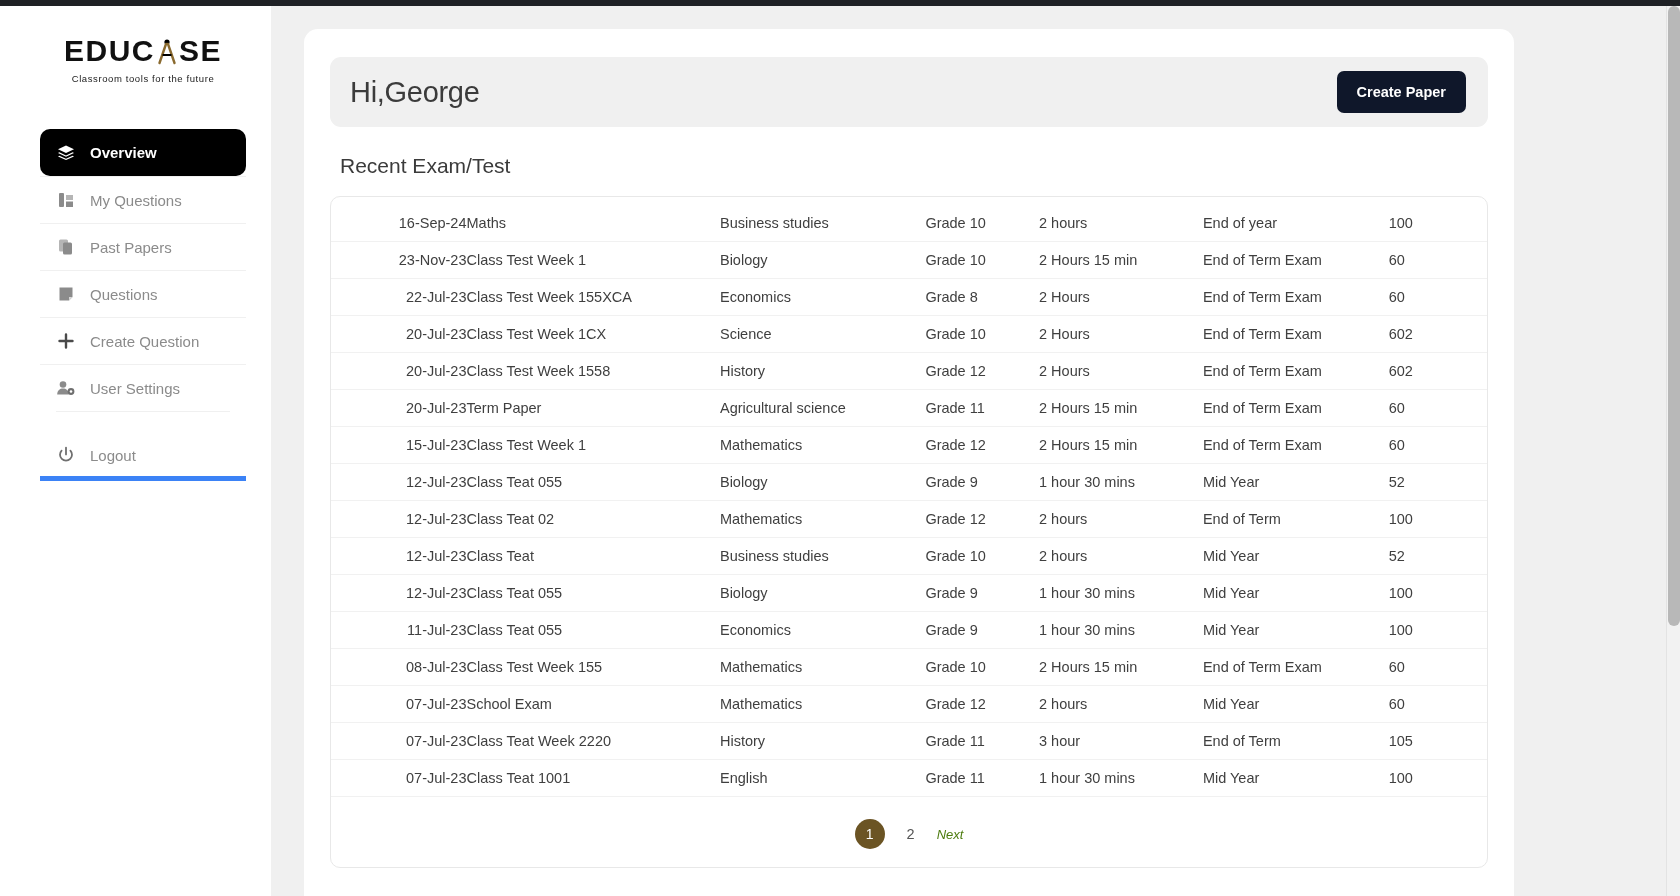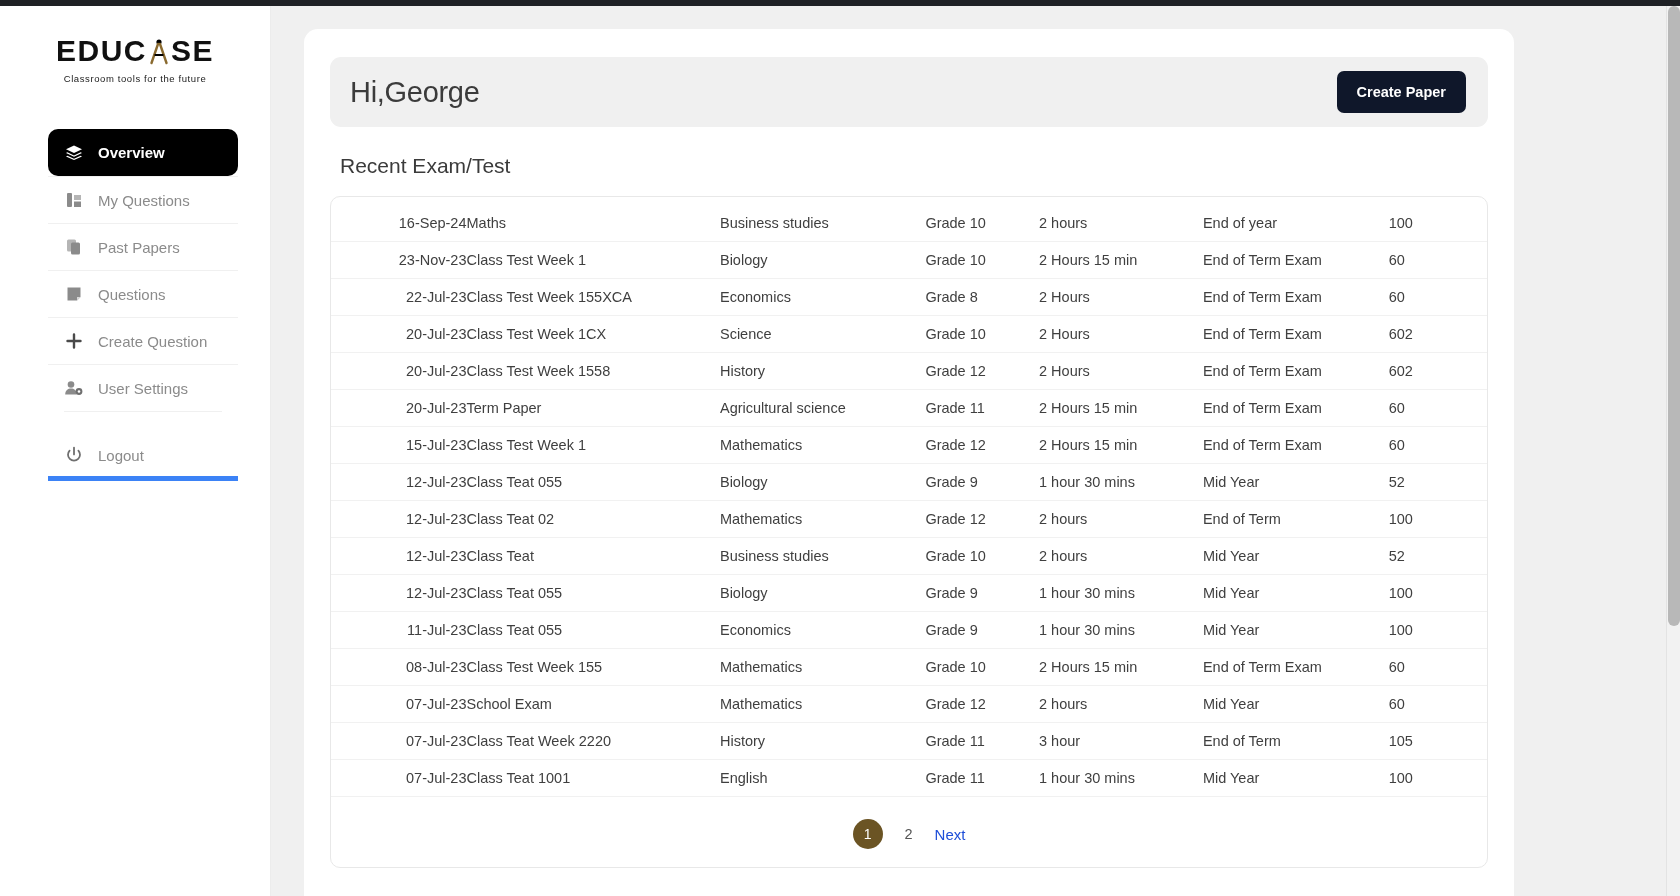--- a/index.html
+++ b/index.html
@@ -22,36 +22,36 @@
     position: absolute; top: 6px; right: 0; width: 14px; height: 890px;
     background: #f2f2f2; border-left: 1px solid #e3e3e3;
   }
   .scrollbar-thumb {
     position: absolute; top: 0; left: 1px; width: 12px; height: 620px;
     background: #b8b8b8; border-radius: 6px;
   }
 
   
   .sidebar {
-    position: absolute; top: 6px; left: 0; width: 271px; height: 890px;
+    position: absolute; top: 6px; left: 8px; width: 271px; height: 890px;
     background: #ffffff; border-right: 1px solid #ececec;
   }
   .logo-wrap {
     padding: 30px 0 0 0; text-align: center;
   }
   .logo-mark {
     font-size: 30px; font-weight: 700; letter-spacing: 1.5px;
     color: #111111; line-height: 1; display: inline-flex; align-items: center;
   }
   .logo-mark .compass { position: relative; display: inline-block; width: 24px; height: 30px; }
   .logo-tagline {
     margin-top: 7px; font-size: 9.5px; color: #1a1a1a; letter-spacing: 0.6px;
   }
 
-  .nav { margin-top: 45px; padding: 0 32px; margin-left: 16px; }
+  .nav { margin-top: 45px; padding: 0 32px; }
   .nav-item {
     position: relative; display: flex; align-items: center; gap: 14px;
     height: 47px; padding: 0 16px; border-radius: 9px;
     color: #8b8b8b; font-size: 15px; cursor: pointer;
   }
   .nav-item + .nav-item { border-top: 1px solid #f0f0f0; border-radius: 0; }
   .nav-item.active {
     background: #000000; color: #ffffff; font-weight: 600; border-radius: 10px;
     height: 47px;
   }
@@ -117,21 +117,21 @@
   .page-badge {
     width: 30px; height: 30px; border-radius: 50%;
     background: #6b5424; color: #ffffff; font-size: 14px;
     display: flex; align-items: center; justify-content: center; cursor: pointer;
   }
   .page-num {
     font-size: 14.5px; color: #555555; cursor: pointer;
     display: flex; align-items: center; justify-content: center;
     width: 20px; height: 30px;
   }
-  .page-next { font-size: 15px; color: #1d4ed8; cursor: pointer; }
+  .page-next { font-size: 13px; color: #4d7c0f; cursor: pointer; font-style: italic; }
 </style>
 </head>
 <body>
 
 <div class="viewport">
 
   <div class="top-strip"></div>
 
   <aside class="sidebar">
 

